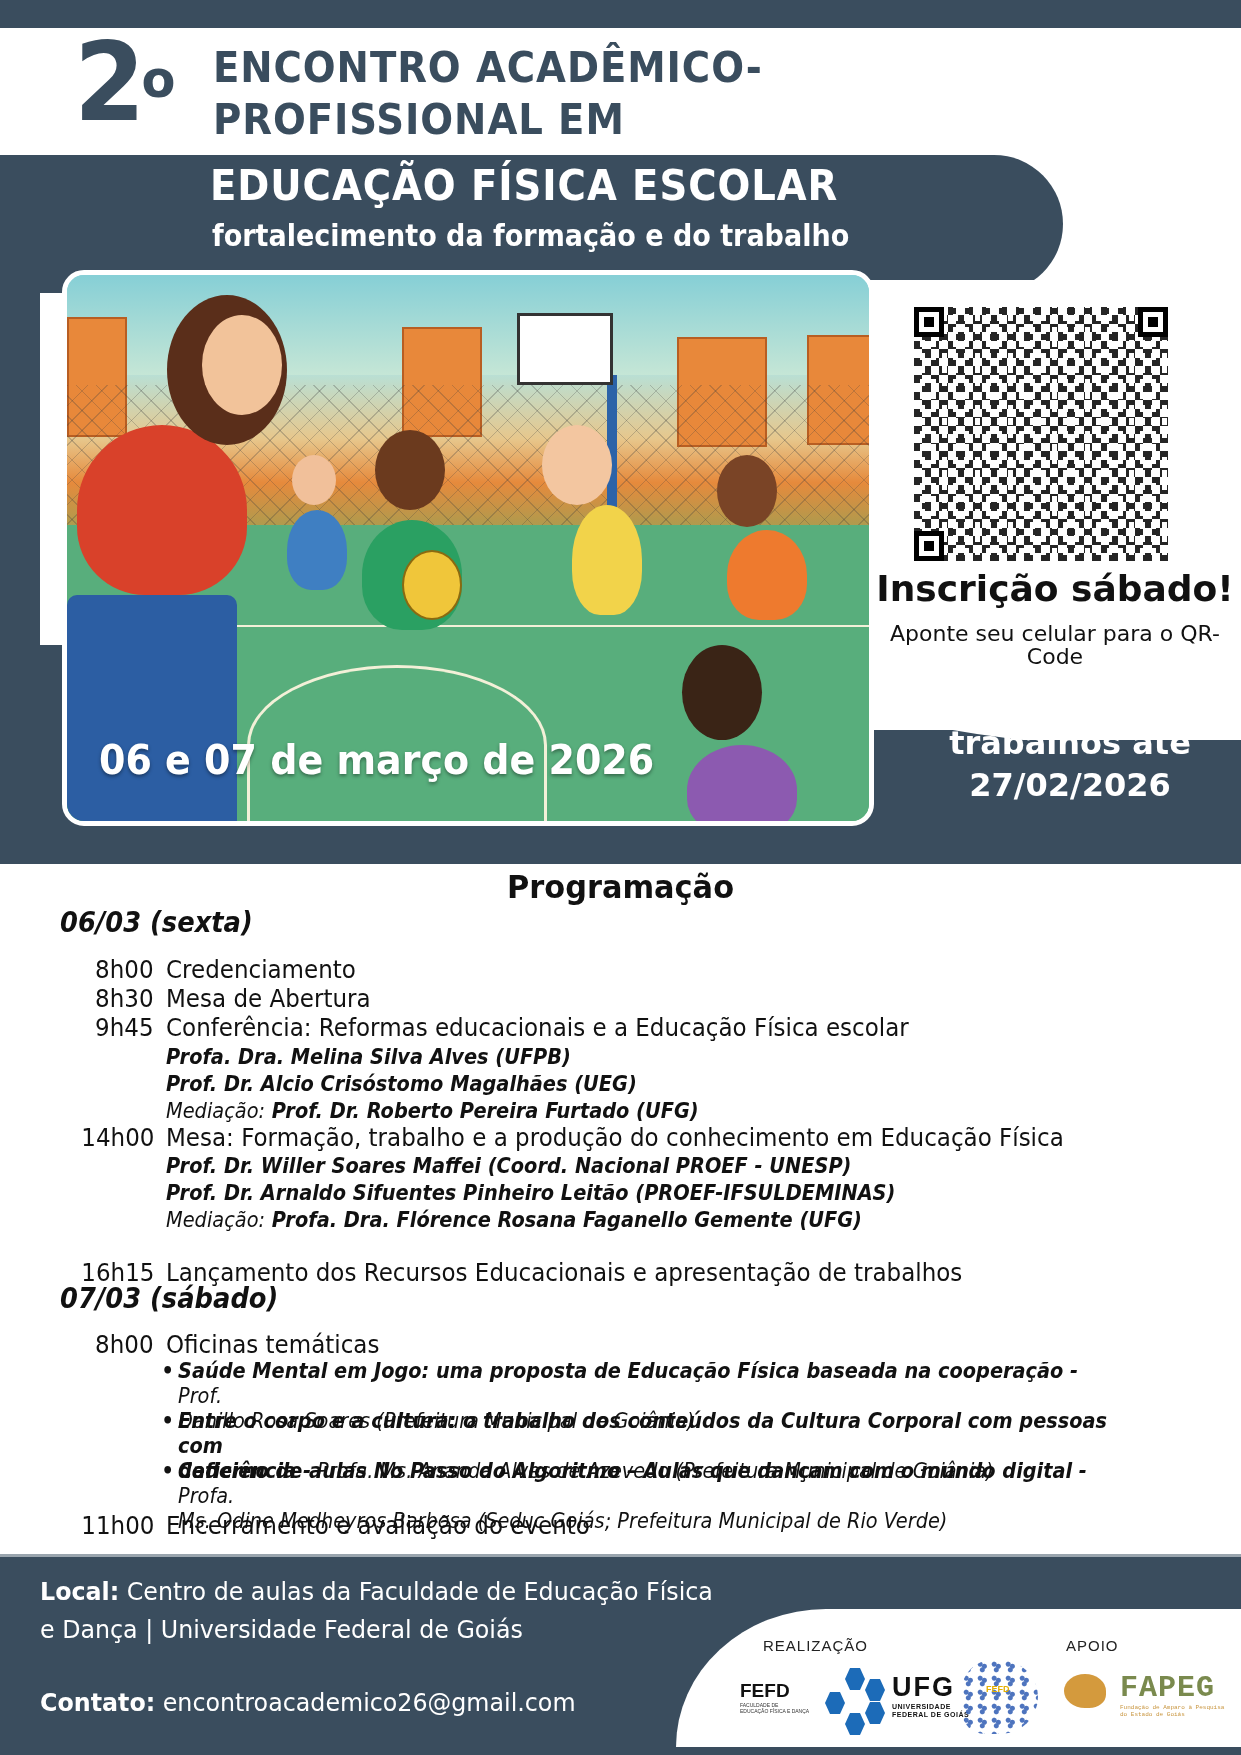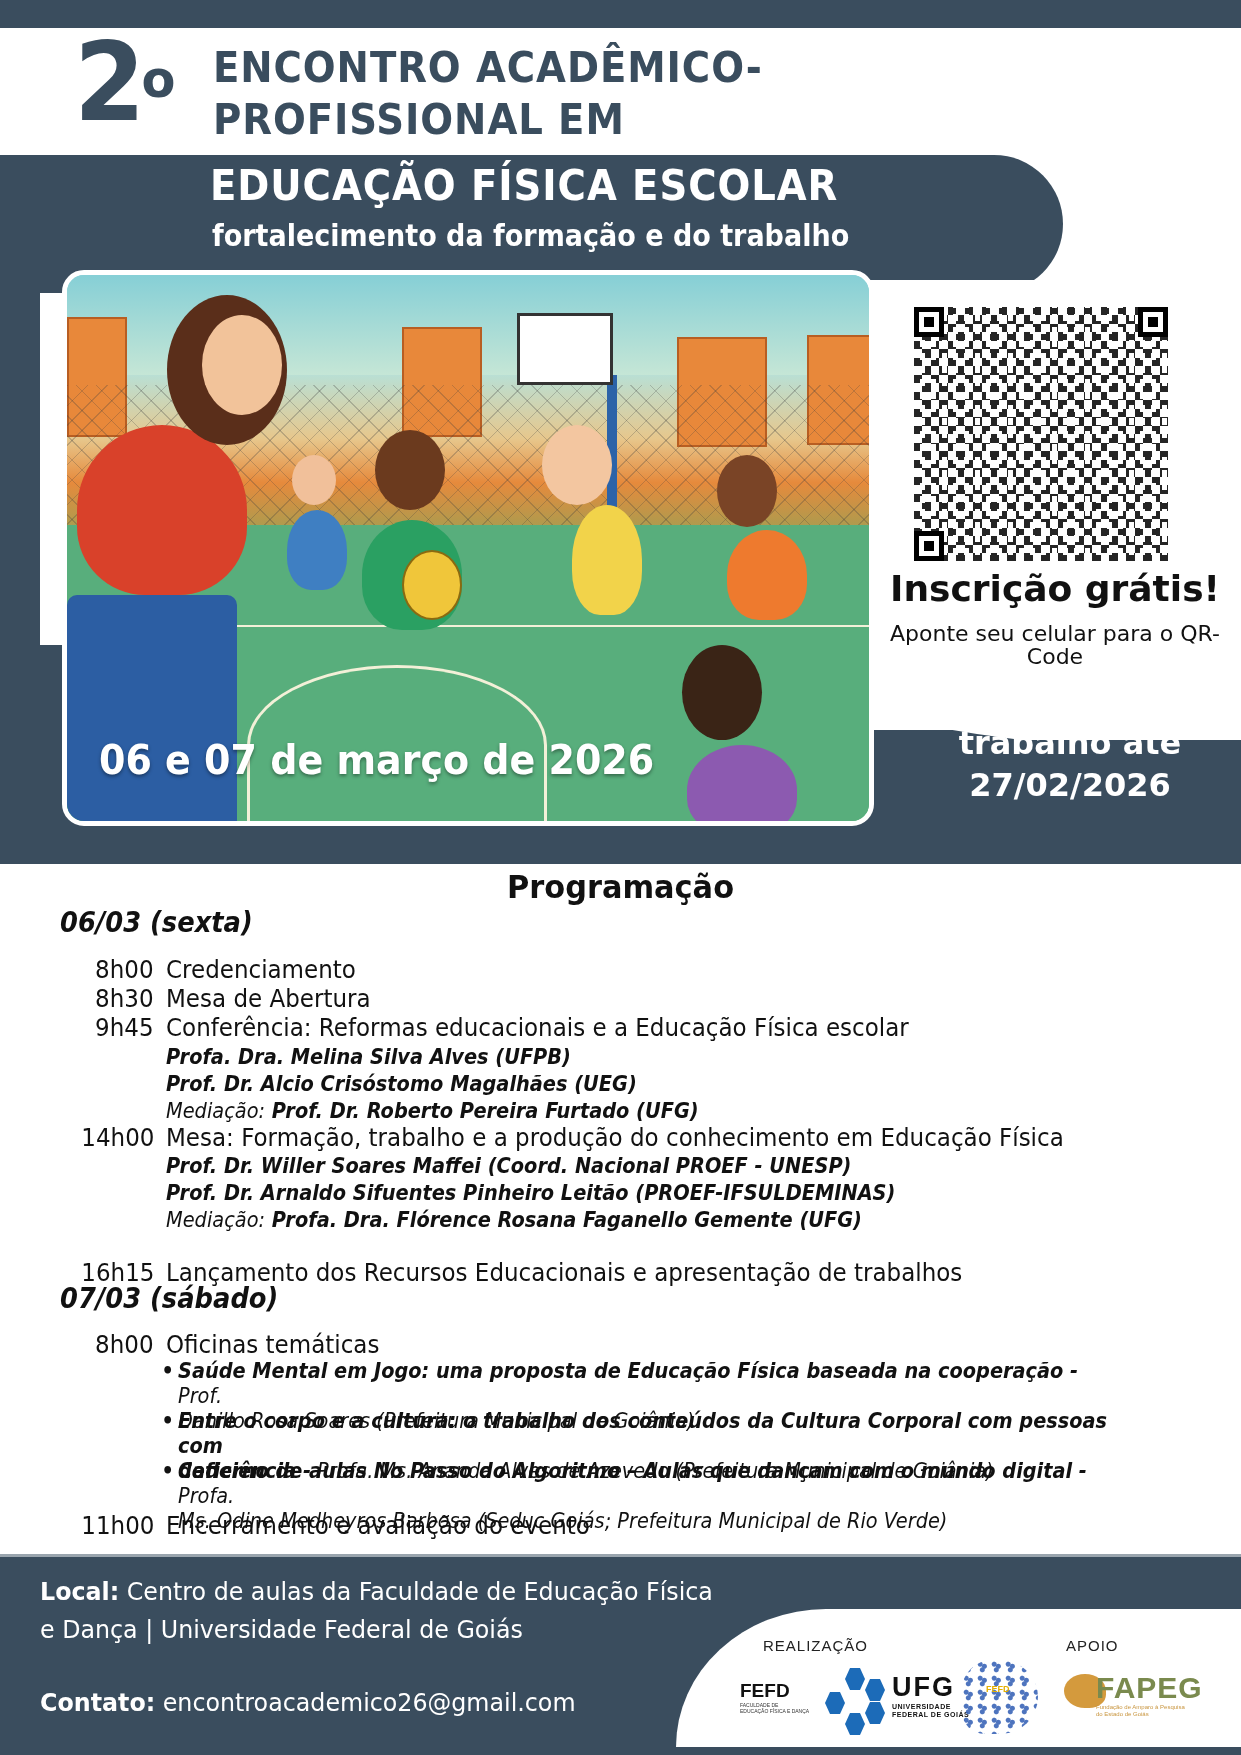--- a/index.html
+++ b/index.html
@@ -89,21 +89,21 @@
   .ufg-text { position: absolute; left: 892px; top: 1672px; font-family: "Liberation Sans", sans-serif; }
   .ufg-text .m { font-weight: 700; font-size: 27px; color: #111; letter-spacing: 2px; }
   .ufg-text .s { font-weight: 700; font-size: 7px; color: #111; letter-spacing: .5px; line-height: 8px; }
   .proef { position: absolute; left: 962px; top: 1660px; width: 76px; height: 74px; border-radius: 40% 50% 50% 30%; background:
       radial-gradient(circle at 30% 30%, #3b66b8 2px, transparent 3px),
       radial-gradient(circle at 60% 45%, #3b66b8 2px, transparent 3px),
       radial-gradient(circle at 45% 70%, #3b66b8 2px, transparent 3px);
       background-size: 14px 14px; opacity: .9; }
   .proef-label { position: absolute; left: 986px; top: 1684px; font-size: 9px; font-weight: 700; color: #e5b000; font-family: "Liberation Sans", sans-serif; }
   .fapeg-icon { position: absolute; left: 1064px; top: 1674px; width: 42px; height: 34px; background: #d49a3d; border-radius: 50% 50% 40% 50%; }
-  .fapeg-text { position: absolute; left: 1096px; top: 1672px; font-family: Liberation Sans, sans-serif; }
+  .fapeg-text { position: absolute; left: 1120px; top: 1672px; font-family: Liberation Mono, monospace; }
   .fapeg-text .m { font-weight: 700; font-size: 30px; color: #7a8a4e; letter-spacing: 1px; line-height: 32px; }
   .fapeg-text .s { font-size: 6px; color: #c99640; line-height: 7px; }
 </style>
 </head>
 <body>
 
 <div class="top-band navy"></div>
 
 <div class="big-num"><span>2</span><sup>o</sup></div>
 <div class="title-lines">
@@ -152,25 +152,25 @@
   <div class="hero-date">06 e 07 de março de 2026</div>
 </div>
 
 <div class="qr">
   <div class="qr-grid"></div>
   <div class="qr-noise"></div>
   <div class="finder" style="left:0;top:0;"></div>
   <div class="finder" style="right:0;top:0;"></div>
   <div class="finder" style="left:0;bottom:0;"></div>
 </div>
-<div class="qr-title">Inscrição grátis!</div>
+<div class="qr-title">Inscrição sábado!</div>
 <div class="qr-sub">Aponte seu celular para o QR-Code</div>
 
 <div class="deadline">
-  <div>trabalho até</div>
+  <div>trabalhos até</div>
   <div>27/02/2026</div>
 </div>
 
 <div class="prog-title">Programação</div>
 
 <div class="day" style="top:906px;">06/03 (sexta)</div>
 
 <div class="row" style="top:956px;">
   <span class="time">8h00</span>
   <span class="desc">Credenciamento</span>

